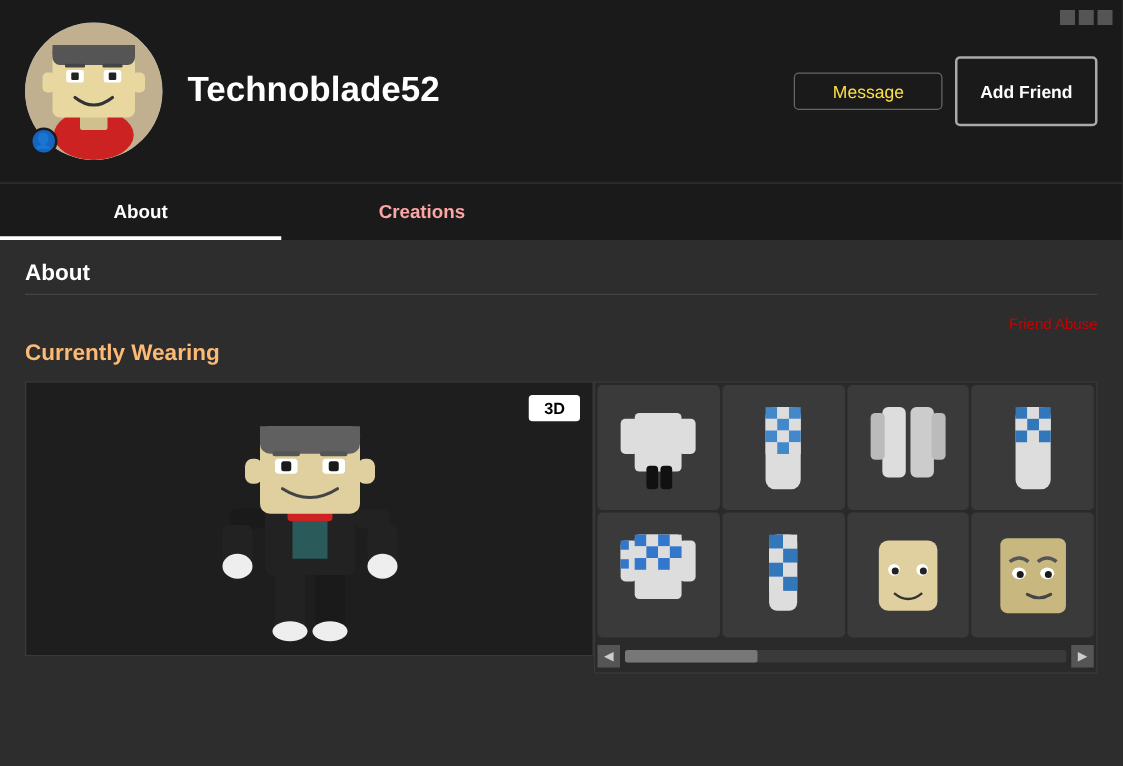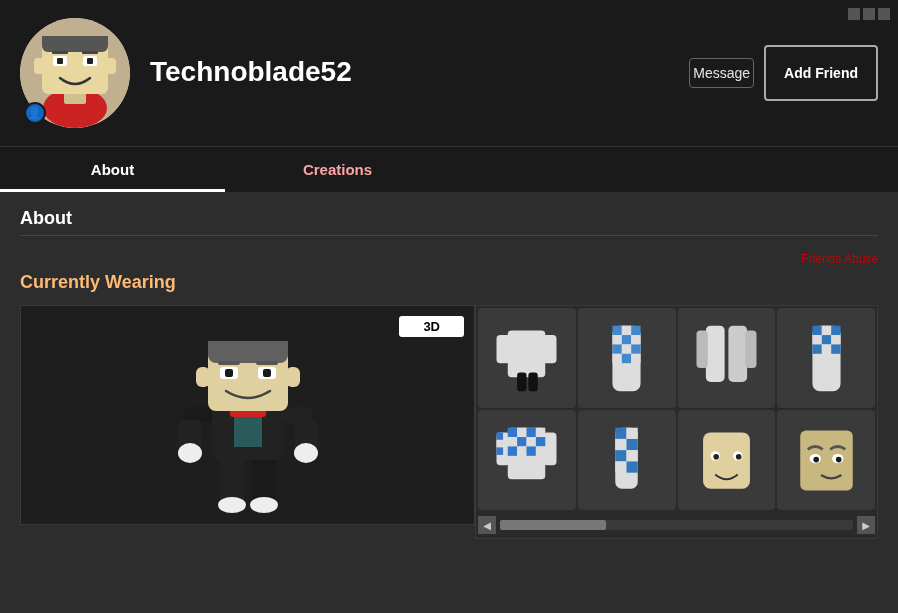--- a/index.html
+++ b/index.html
@@ -70,22 +70,22 @@
       margin-right: 3px;
     }
     .profile-actions {
       display: flex;
       gap: 10px;
       align-items: center;
     }
     .btn-message {
       background: transparent;
       border: 1px solid #666;
-      color: #e5e5e5;
-      padding: 6px 3px;
+      color: #fde047;
+      padding: 6px 30px;
       border-radius: 4px;
       cursor: pointer;
       font-size: 14px;
     }
     .btn-add-friend {
       background: transparent;
       border: 2px solid #aaa;
       color: #fff;
       padding: 18px 18px;
       border-radius: 4px;
@@ -177,21 +177,21 @@
       border: 1px solid #3a3a3a;
     }
     .model-3d-badge {
       position: absolute;
       top: 10px;
       right: 10px;
       background: #fff;
       color: #000;
       font-size: 13px;
       font-weight: bold;
-      padding: 3px 24px;
+      padding: 3px 12px;
       border-radius: 3px;
     }
 
     
     .character-figure {
       width: 100%;
       height: 100%;
       display: flex;
       align-items: center;
       justify-content: center;
@@ -340,21 +340,21 @@
     <span>Creations</span>
   </div>
 </div>
 
 <div class="content-area">
 
   <div class="section-title-about">About</div>
   <hr class="divider">
 
   <div class="report-abuse-row">
-    <a class="report-abuse-link">Friends Abuse</a>
+    <a class="report-abuse-link">Friend Abuse</a>
   </div>
 
   <div class="currently-wearing-title">Currently Wearing</div>
 
   <div class="wearing-container">
 
     <div class="model-viewer">
       <div class="model-3d-badge">3D</div>
       <div class="character-figure">
         <svg class="char-svg" viewBox="0 0 160 200">

